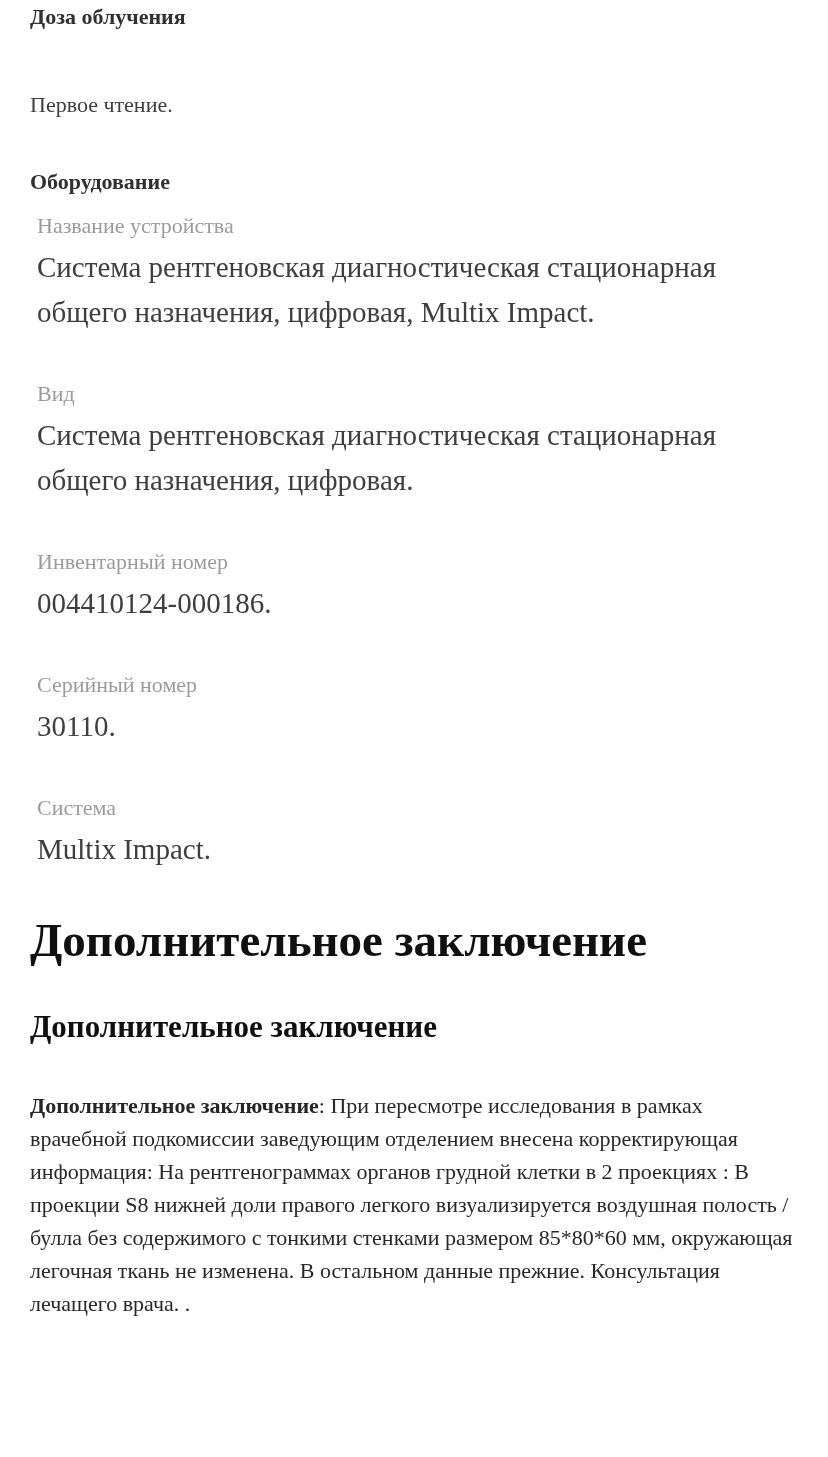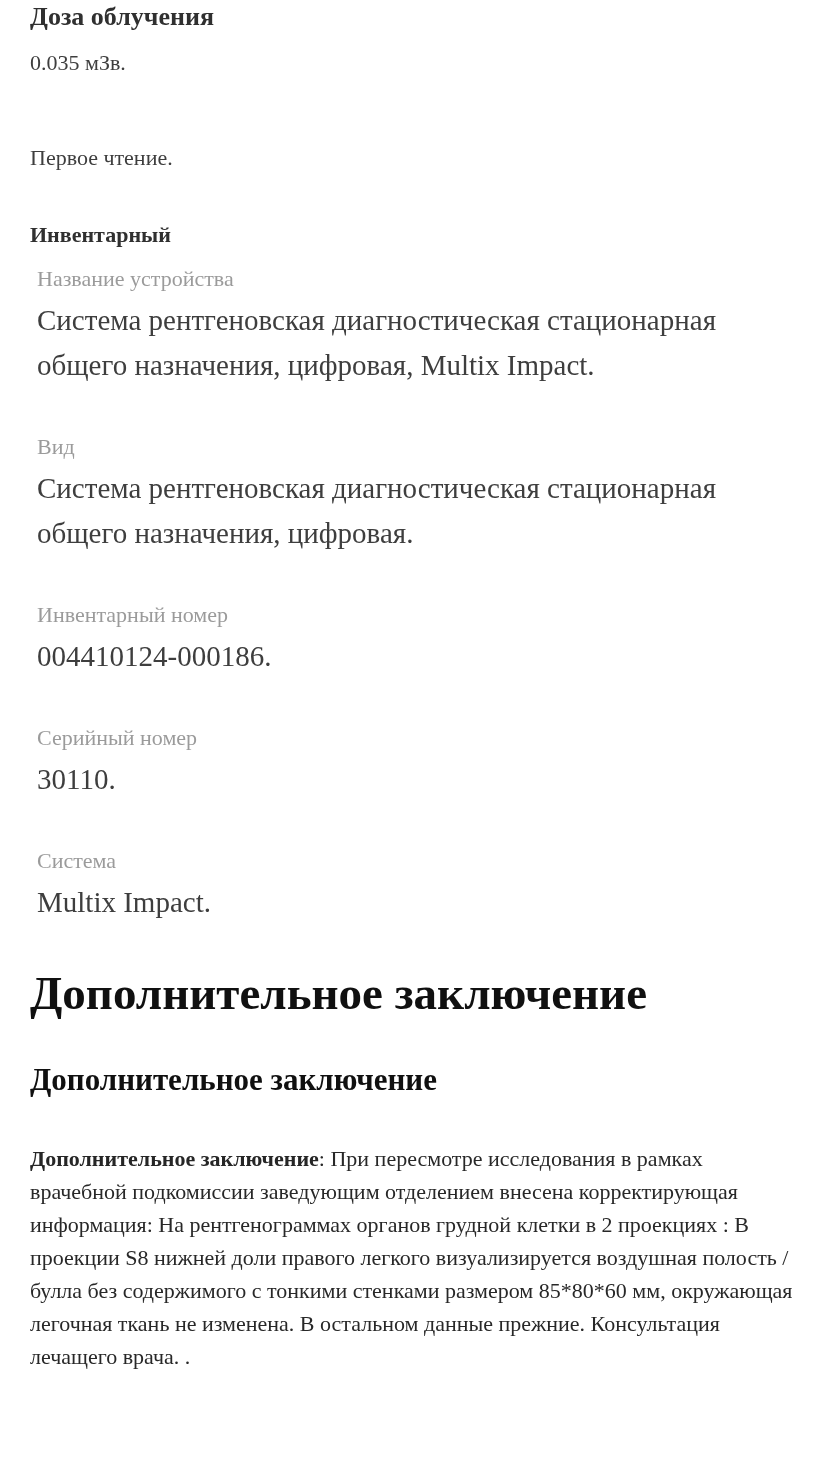--- a/index.html
+++ b/index.html
@@ -17,21 +17,21 @@
   }
   .page {
     padding: 2px 32px 13px 30px; 
     box-sizing: border-box;
   }
 
   
   .field { margin: 0 0 50px 0; }
   .field--type { margin-bottom: 40px; }
   .field-title {
-    font-size: 26px;
+    font-size: 22px;
     line-height: 30px;
     font-weight: 700;
     color: #303030;
     margin: 0 0 8px 0;
   }
   .field-value {
     font-size: 22px;
     line-height: 45px;
     color: #3e3e3e;
     margin: 0;
@@ -88,29 +88,28 @@
     color: #262626;
   }
 </style>
 </head>
 <body>
 
 <div class="page">
 
   <section class="field">
     <h3 class="field-title">Доза облучения</h3>
-    <p class="field-value">0.035 мЗв.</p>
   </section>
 
   <section class="field field--type">
     <p class="field-value">Первое чтение.</p>
   </section>
 
   <section>
-    <h3 class="group-title">Инвентарный</h3>
+    <h3 class="group-title">Оборудование</h3>
 
     <div class="subfield">
       <p class="subfield-label">Название устройства</p>
       <p class="subfield-value">Система рентгеновская диагностическая стационарная общего назначения, цифровая, Multix Impact.</p>
     </div>
 
     <div class="subfield">
       <p class="subfield-label">Вид</p>
       <p class="subfield-value">Система рентгеновская диагностическая стационарная общего назначения, цифровая.</p>
     </div>

